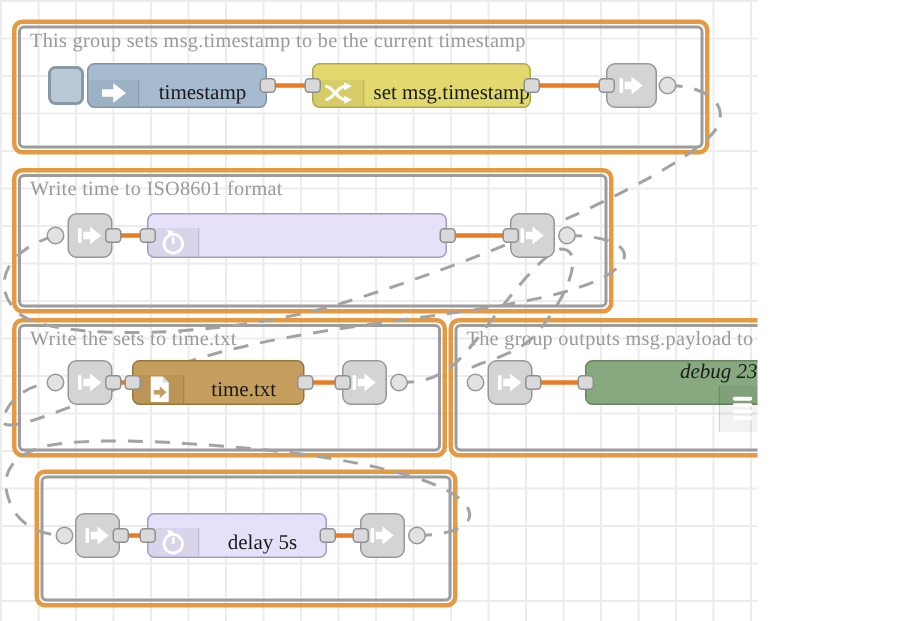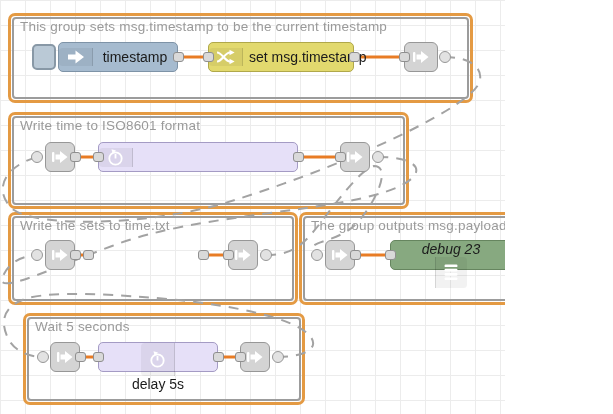--- a/index.html
+++ b/index.html
@@ -1,32 +1,32 @@
 <!DOCTYPE html>
 <html><head>
 <meta charset="utf-8">
 <style>
   html,body{margin:0;padding:0;background:#fff;}
   #stage{
     position:relative;width:505px;height:414px;overflow:hidden;
-    font-family:Liberation Sans, sans-serif;
+    font-family:Liberation Serif, serif;
     background-color:#ffffff;
     background-image:linear-gradient(#ececec 1px,transparent 1px),
                      linear-gradient(90deg,#ececec 1px,transparent 1px);
     background-size:25px 25px;
   }
   .group{position:absolute;border:3px solid #e49a43;border-radius:7px;z-index:1;}
   .group-inner{position:absolute;inset:1px;border:2px solid #9c9c9c;border-radius:4px;}
   .group-label{
     position:absolute;top:3px;left:9px;font-size:13.5px;color:#9a9a9a;
     white-space:nowrap;letter-spacing:.2px;
   }
   #wires{position:absolute;left:0;top:0;z-index:2;}
   .node{
-    position:absolute;z-index:3;display:flex;align-items:center;
+    position:absolute;z-index:3;display:flex;align-items:flex-end;
     border-radius:5px;box-sizing:border-box;border:1.5px solid rgba(0,0,0,.35);
     height:30px;
   }
   .icon-region{
     width:33px;flex:0 0 33px;display:flex;align-items:center;justify-content:center;
     background:rgba(0,0,0,.05);border-right:1px solid rgba(0,0,0,.12);
     border-radius:3.5px 0 0 3.5px;
   }
   .icon-region.right{
     border-right:none;border-left:1px solid rgba(0,0,0,.12);
@@ -76,21 +76,20 @@
   <div class="group" style="left:8px;top:212px;width:284px;height:87px;">
     <div class="group-inner"></div>
     <div class="group-label">Write the sets to time.txt</div>
   </div>
   <div class="group" style="left:299px;top:212px;width:309px;height:87px;">
     <div class="group-inner"></div>
     <div class="group-label">The group outputs msg.payload to the debug</div>
   </div>
   <div class="group" style="left:23px;top:313px;width:276px;height:86px;">
     <div class="group-inner"></div>
-    <div class="group-label">Wait 5 seconds</div>
   </div>
 
   <svg id="wires" width="613" height="414" viewBox="0 0 613 414">
 
     <g stroke="#e87c25" stroke-width="3" fill="none">
       <path d="M178,57 L208,57"></path>
       <path d="M354,57 L404,57"></path>
       <path d="M75,157 L98,157"></path>
       <path d="M298,157 L340,157"></path>
       <path d="M75,255 L88,255"></path>
@@ -163,20 +162,30 @@
     </svg>
   </div>
 
   <div class="link-node" style="left:45px;top:240px;">
     <svg width="18" height="18" viewBox="0 0 18 18">
       <rect x="1" y="4" width="2.4" height="10" rx="1" fill="#fff"></rect>
       <path d="M4.5 6.5 h4.5 V3 l7.5 6 -7.5 6 v-3.5 H4.5 z" fill="#fff"></path>
     </svg>
   </div>
 
+  <div class="node" style="left:88px;top:240px;width:115px;background:#c49e5c;border-color:#97763c;">
+    <div class="icon-region">
+      <svg width="18" height="19" viewBox="0 0 18 19">
+        <path d="M3.5 1 h8 l4 4 v13 H3.5 z" fill="#fff"></path>
+        <path d="M11.5 1 v4 h4 z" fill="#d9d9d9"></path>
+        <path d="M5.5 10 h4 V7.5 l4.5 4 -4.5 4 V13 h-4 z" fill="#c49e5c"></path>
+      </svg>
+    </div>
+    <div class="node-label">time.txt</div>
+  </div>
 
   <div class="link-node" style="left:228px;top:240px;">
     <svg width="18" height="18" viewBox="0 0 18 18">
       <rect x="1" y="4" width="2.4" height="10" rx="1" fill="#fff"></rect>
       <path d="M4.5 6.5 h4.5 V3 l7.5 6 -7.5 6 v-3.5 H4.5 z" fill="#fff"></path>
     </svg>
   </div>
 
   <div class="link-node" style="left:325px;top:240px;">
     <svg width="18" height="18" viewBox="0 0 18 18">
@@ -200,21 +209,21 @@
   </div>
   <div class="debug-toggle" style="left:514px;top:242px;"></div>
 
   <div class="link-node" style="left:50px;top:342px;">
     <svg width="18" height="18" viewBox="0 0 18 18">
       <rect x="1" y="4" width="2.4" height="10" rx="1" fill="#fff"></rect>
       <path d="M4.5 6.5 h4.5 V3 l7.5 6 -7.5 6 v-3.5 H4.5 z" fill="#fff"></path>
     </svg>
   </div>
 
-  <div class="node" style="left:98px;top:342px;width:120px;background:#e6e0f8;border-color:#a49bc4;flex-direction:column;">
+  <div class="node" style="left:98px;top:342px;width:120px;background:#e6e0f8;border-color:#a49bc4;">
     <div class="icon-region">
       <svg width="19" height="19" viewBox="0 0 19 19">
         <circle cx="9.5" cy="10.5" r="6.2" stroke="#fff" stroke-width="1.8" fill="none"></circle>
         <path d="M9.5 10.5 L9.5 6" stroke="#fff" stroke-width="1.8"></path>
         <path d="M5.5 1.2 l4.5 1.2 -3.3 3.3 z" fill="#fff"></path>
       </svg>
     </div>
     <div class="node-label">delay 5s</div>
   </div>
 

